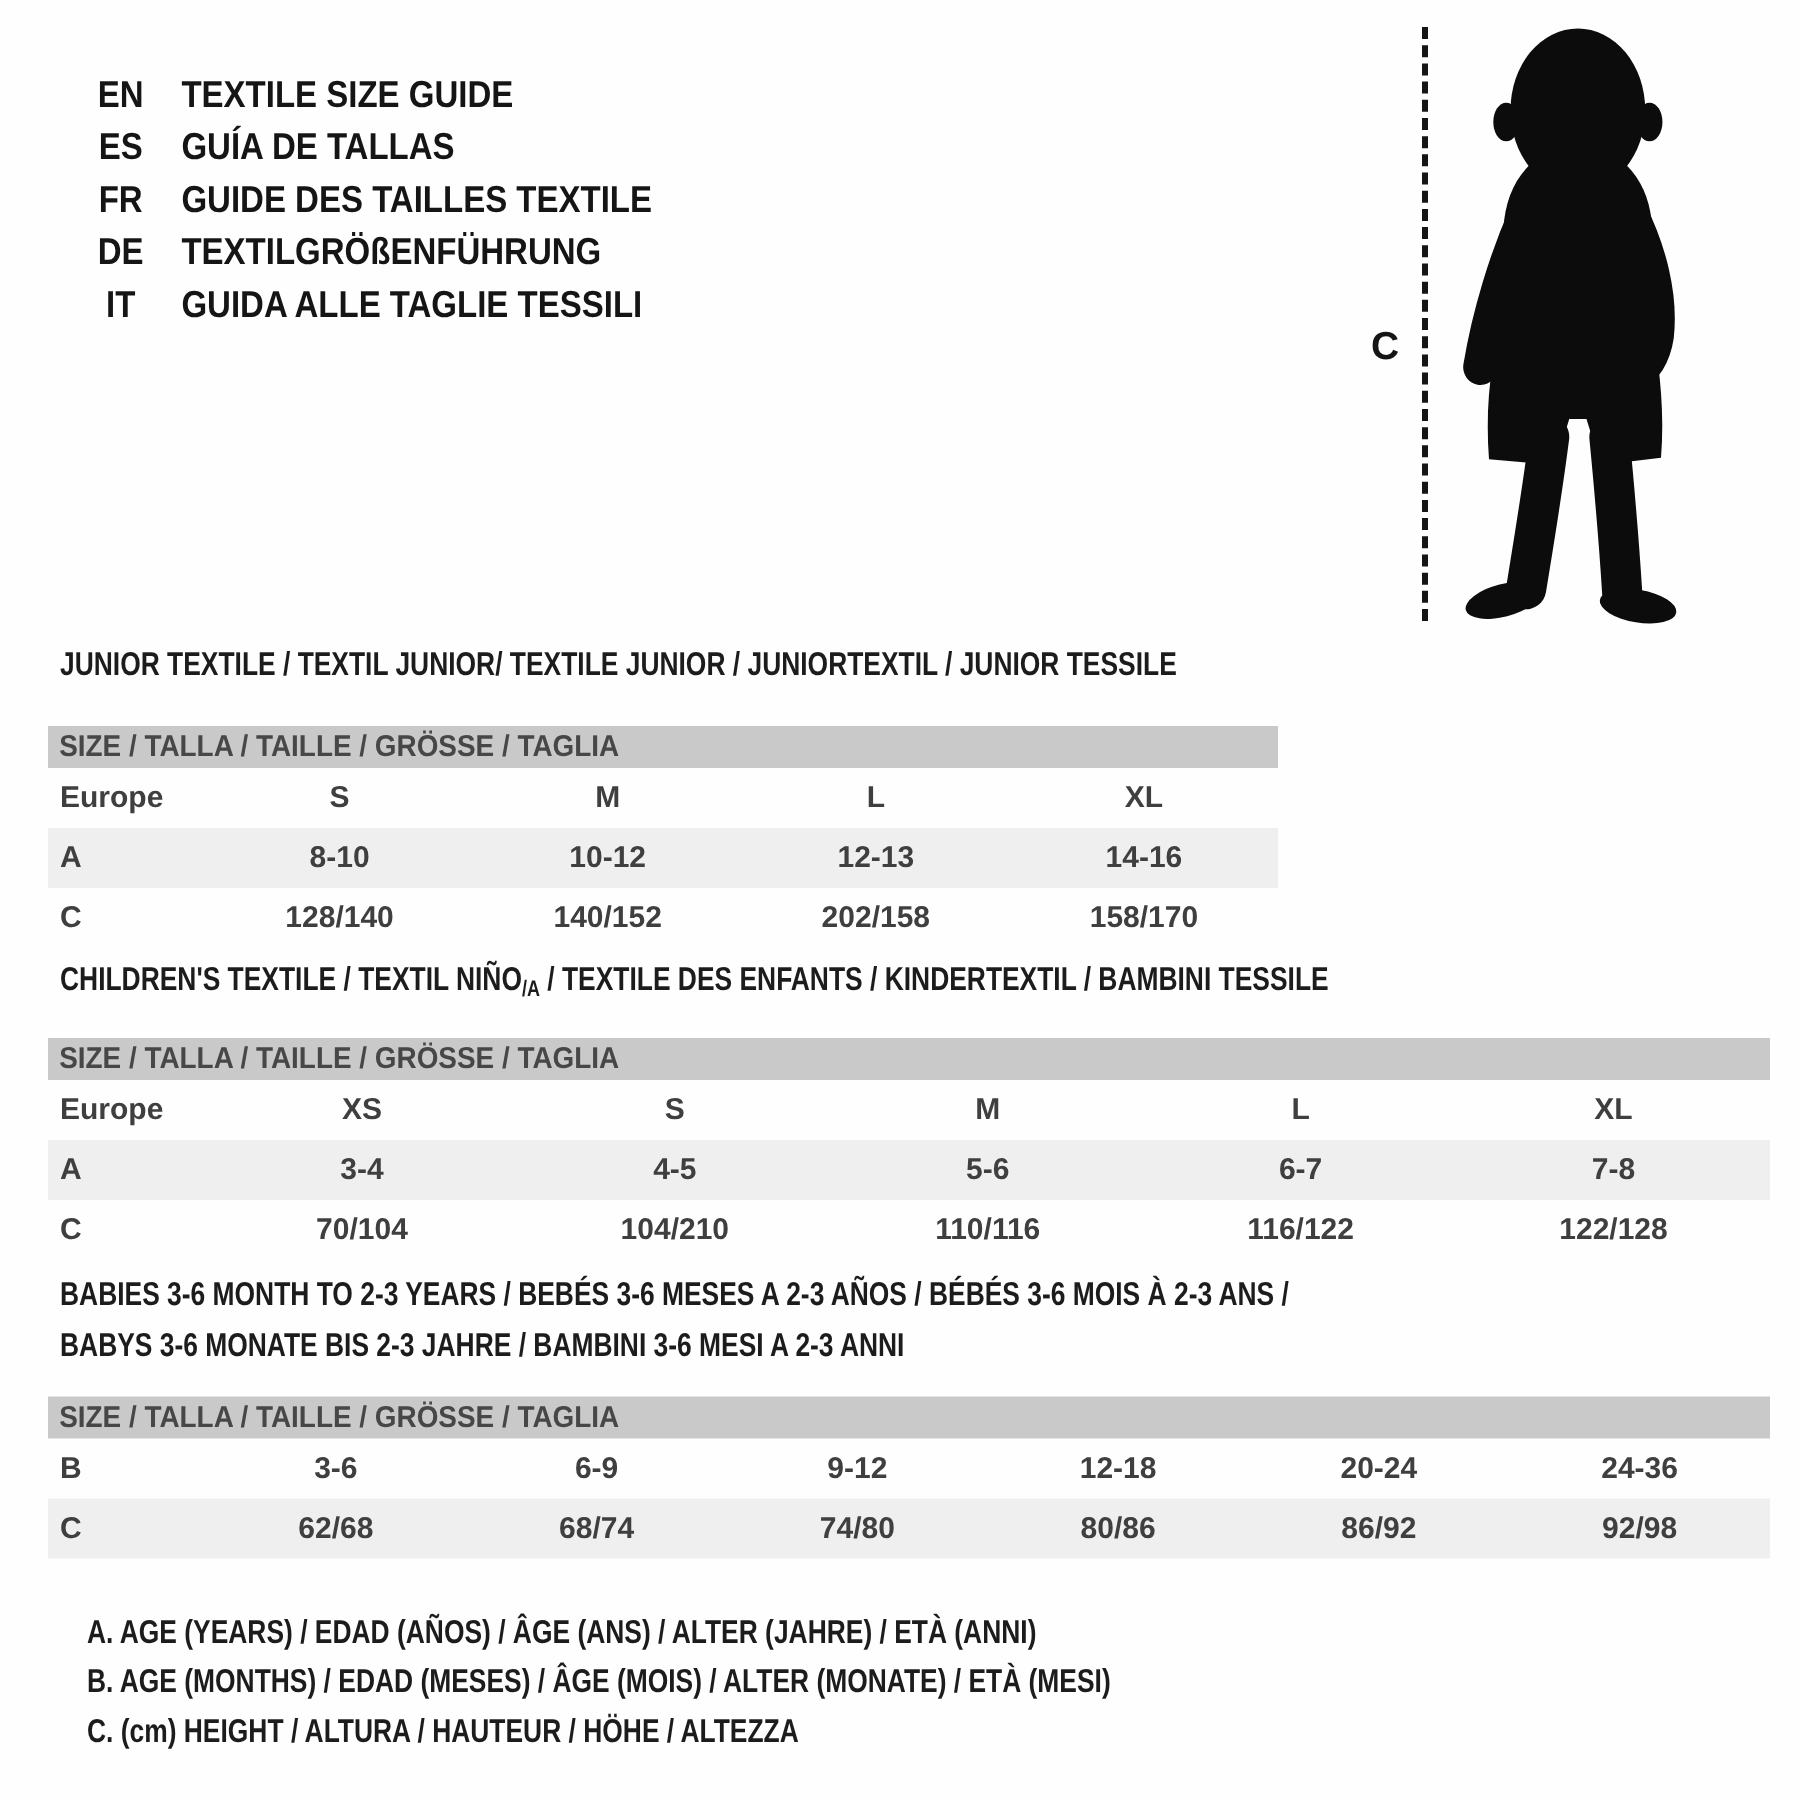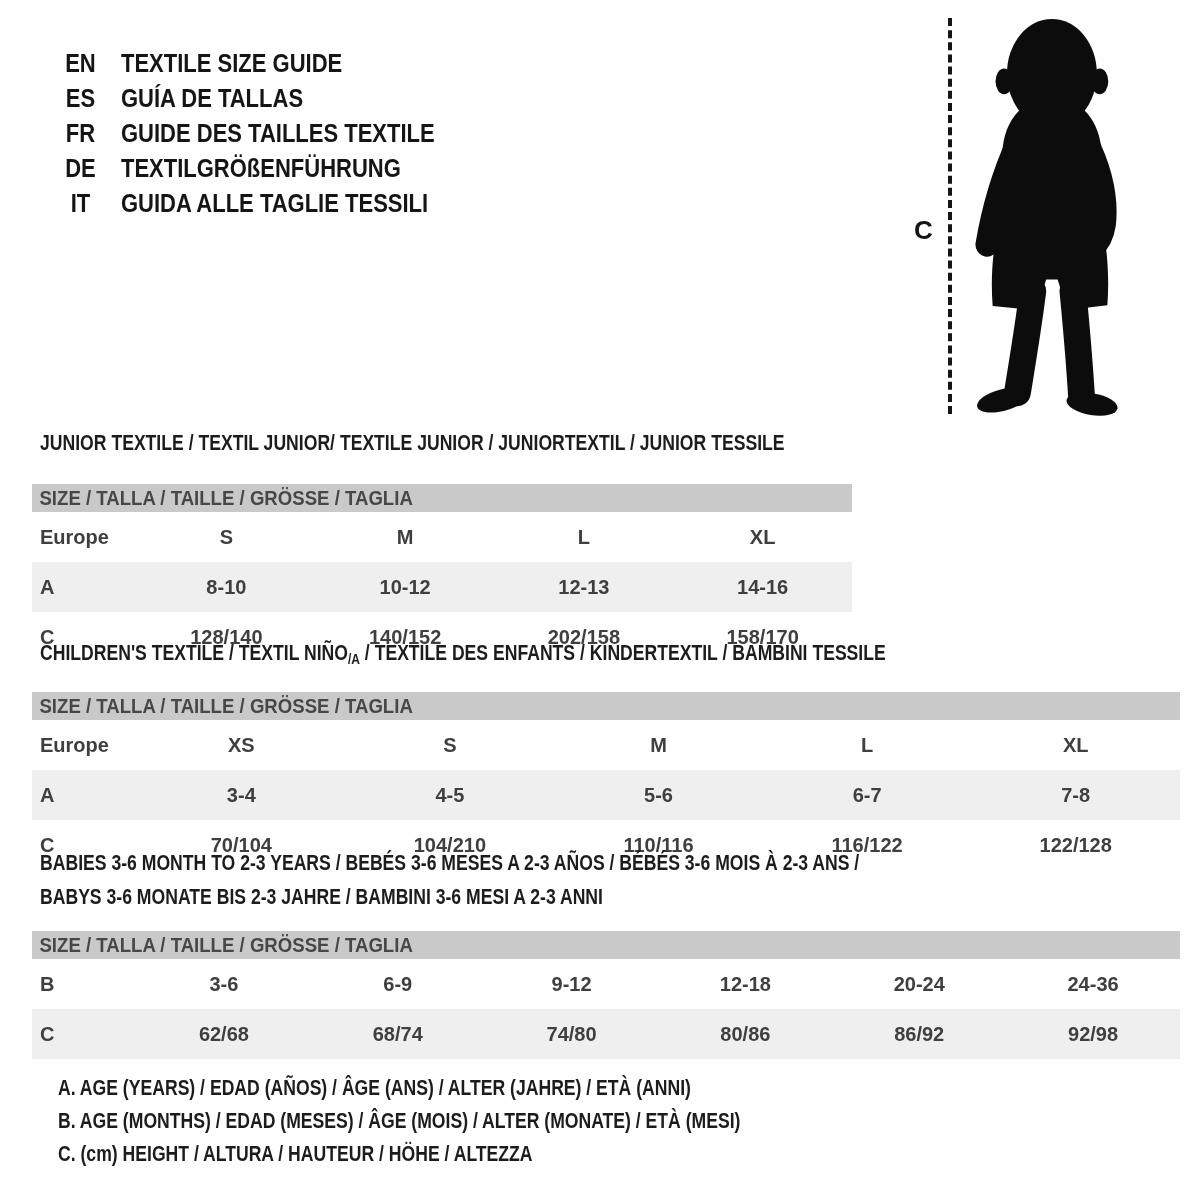--- a/index.html
+++ b/index.html
@@ -53,21 +53,21 @@
   .tbl-wide { width:1148px; }
   .band {
     height:28px; background:var(--band-bg); color:#474747;
     display:flex; align-items:center;
   }
   .band > span {
     font-size:20px; font-weight:700; padding-left:8px;
     transform:scaleX(0.93); transform-origin:0 50%; white-space:nowrap;
   }
   .trow {
-    display:flex; height:50px; align-items:center;
+    display:flex; height:40px; align-items:center;
     font-size:20px; font-weight:700; color:var(--text-table);
   }
   .trow.shade { background:var(--row-shade-bg); }
   .tlabel { width:105px; padding-left:8px; }
   .tcell { flex:1; text-align:center; }
 
   
   .legend { position:absolute; left:40px; top:1071px;margin-left:18px; }
   .legend-line {
     height:33px; display:flex; align-items:center;

